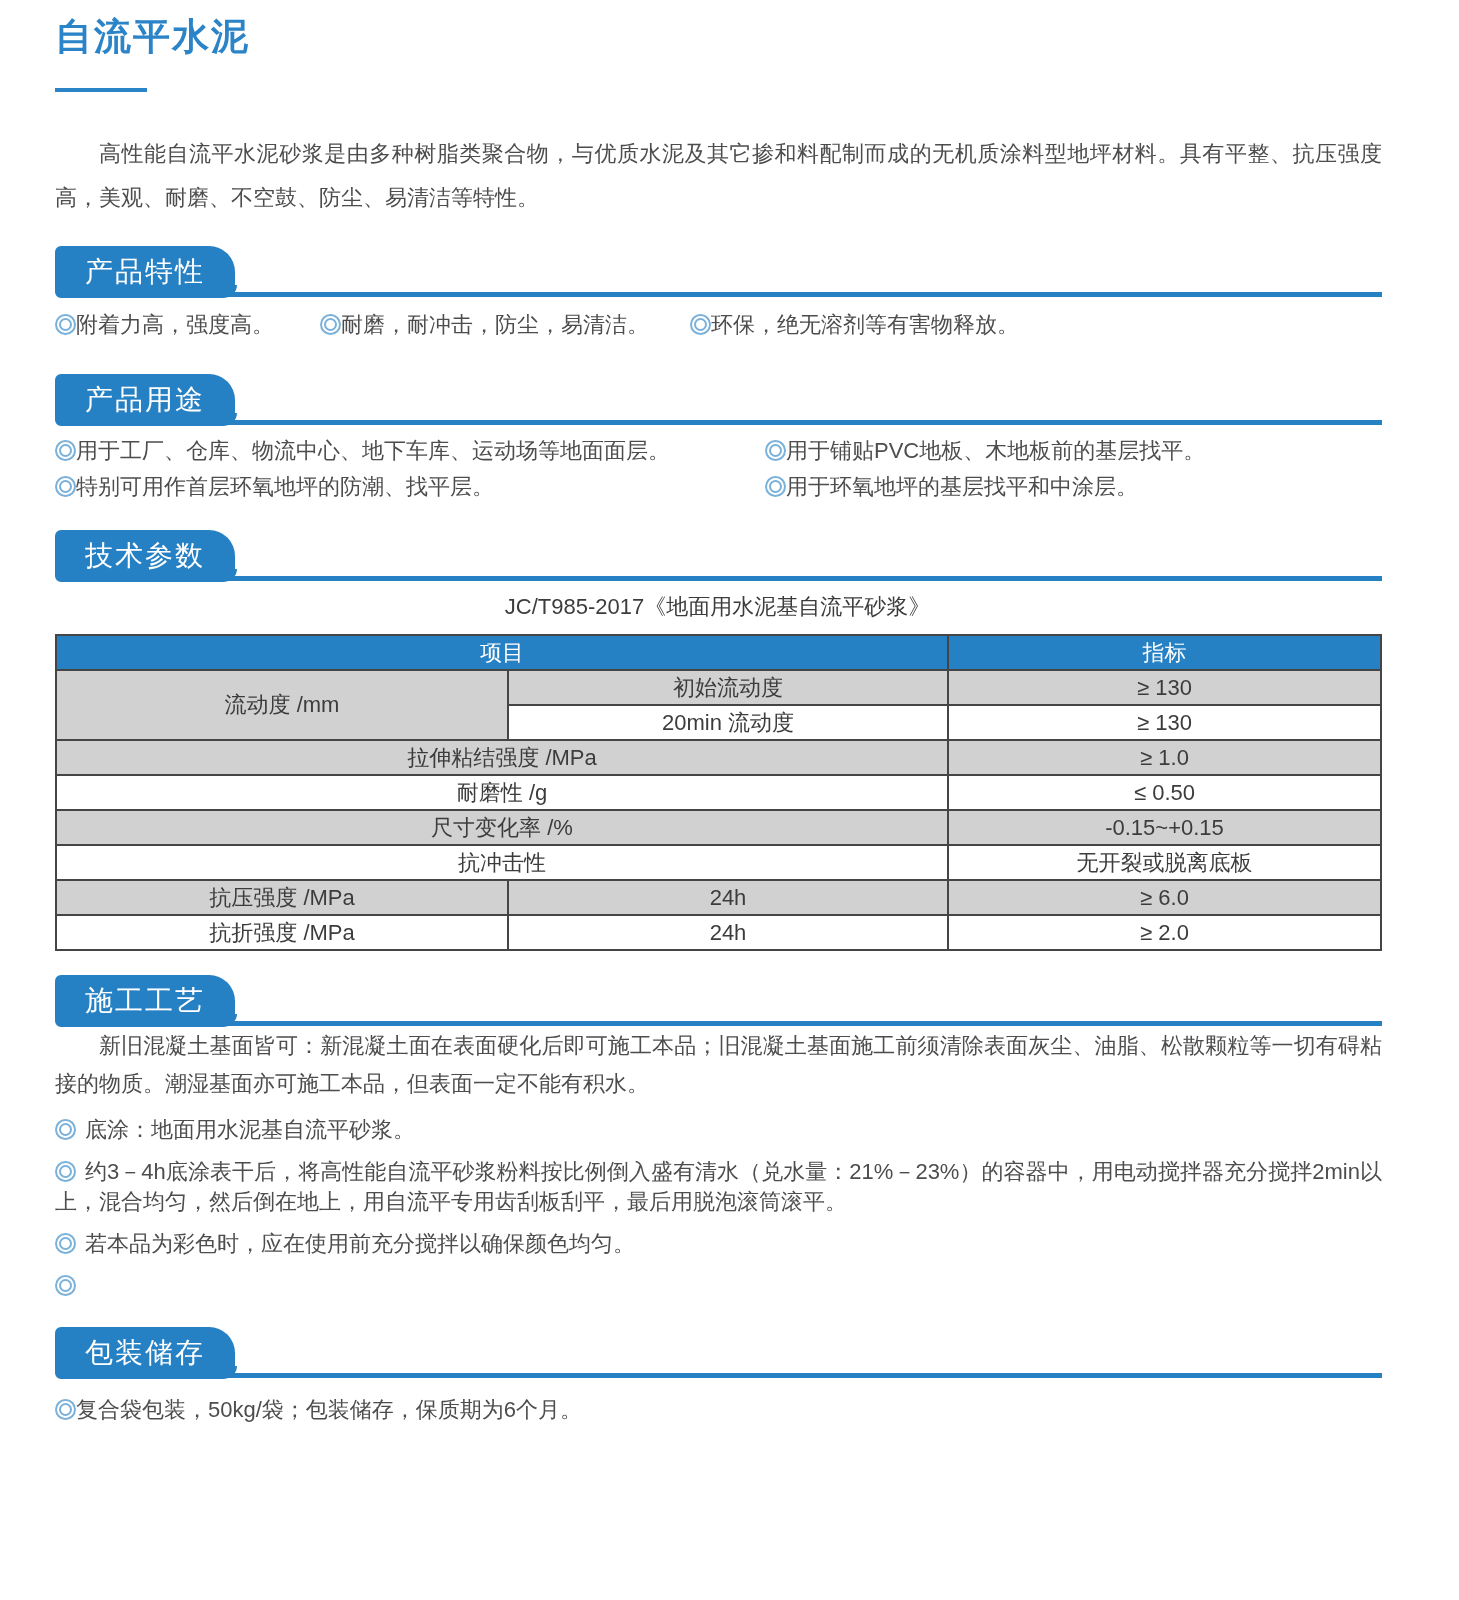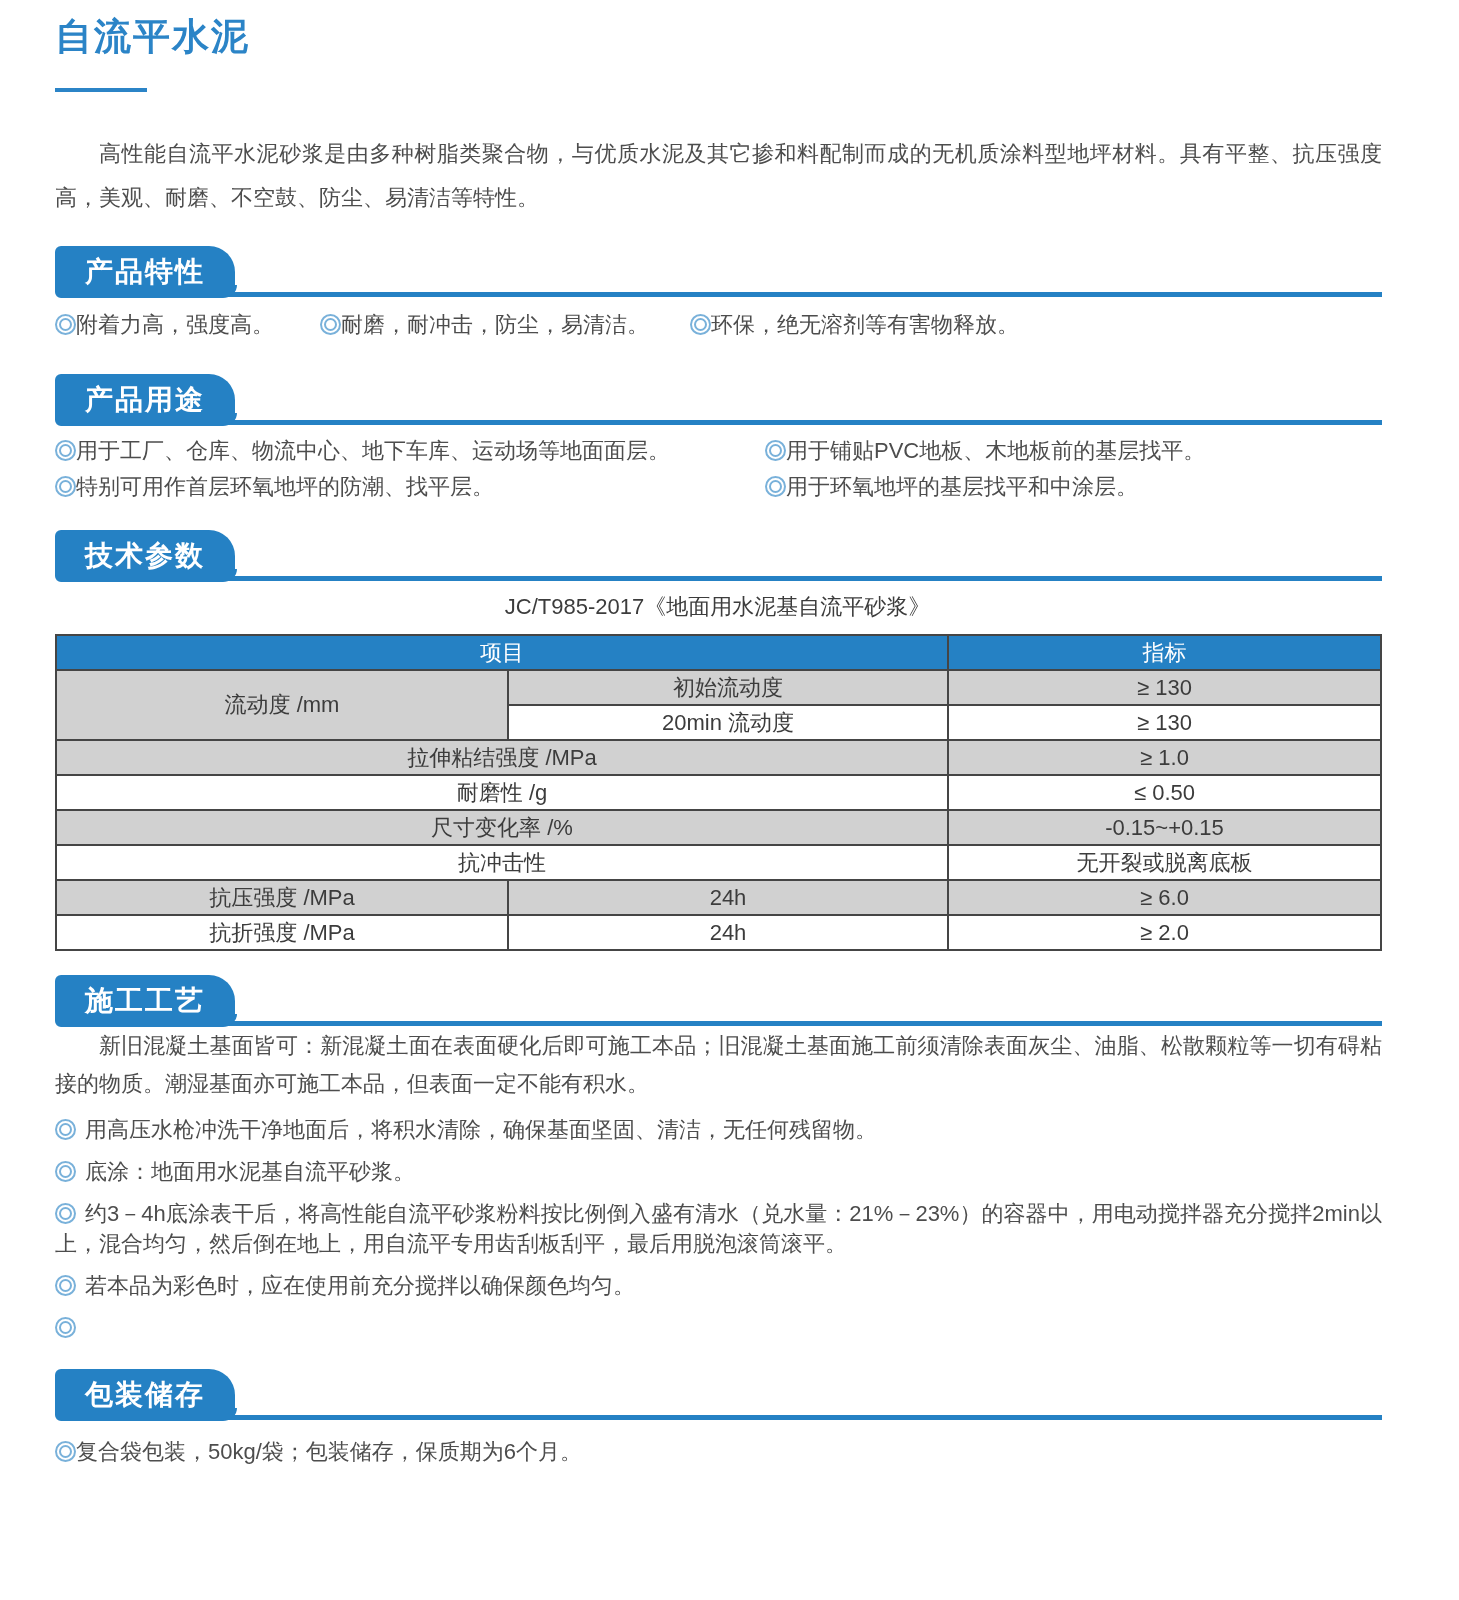--- a/index.html
+++ b/index.html
@@ -25,21 +25,21 @@
   .title-underline{width:92px;height:4px;background:#2b84c7;margin-top:28px;}
 
   
   .intro{margin-top:40px;font-size:22px;line-height:44px;text-indent:2em;text-align:justify;}
 
   
   .banner{position:relative;height:52px;}
   .banner .tab{
     position:absolute;left:0;top:0;width:180px;height:52px;
     background:var(--blue);border-radius:6px 26px 12px 6px;
-    color:#fff;font-size:28px;font-weight:700;letter-spacing:2px;
+    color:#fff;font-size:28px;font-weight:400;letter-spacing:2px;
     display:flex;align-items:center;justify-content:center;
   }
   .banner .rule{position:absolute;left:172px;right:0;bottom:1px;height:5px;background:var(--blue);}
   .banner .rule::before{content:'';position:absolute;left:-4px;bottom:0;width:14px;height:12px;background:var(--blue);border-bottom-right-radius:12px;}
 
   
   .bullet{display:flex;font-size:22px;line-height:30px;color:var(--text);}
   .dot{
     flex:none;width:21px;height:21px;border:2px solid var(--light-blue);
     border-radius:50%;position:relative;margin-top:4px;
@@ -196,21 +196,20 @@
     </tbody>
   </table>
 
   <div class="banner mt-banner-process">
     <div class="tab">施工工艺</div>
     <div class="rule"></div>
   </div>
   <div class="process-text">
     <p class="process-para">新旧混凝土基面皆可：新混凝土面在表面硬化后即可施工本品；旧混凝土基面施工前须清除表面灰尘、油脂、松散颗粒等一切有碍粘接的物质。潮湿基面亦可施工本品，但表面一定不能有积水。</p>
     <div class="process-list">
-      <div class="bullet"><span class="dot"></span><span>用高压水枪冲洗干净地面后，将积水清除，确保基面坚固、清洁，无任何残留物。</span></div>
       <div class="bullet"><span class="dot"></span><span>底涂：地面用水泥基自流平砂浆。</span></div>
       <div class="bullet"><span class="dot"></span><span>约3－4h底涂表干后，将高性能自流平砂浆粉料按比例倒入盛有清水（兑水量：21%－23%）的容器中，用电动搅拌器充分搅拌2min以上，混合均匀，然后倒在地上，用自流平专用齿刮板刮平，最后用脱泡滚筒滚平。</span></div>
       <div class="bullet"><span class="dot"></span><span>若本品为彩色时，应在使用前充分搅拌以确保颜色均匀。</span></div>
       <div class="bullet"><span class="dot"></span></div>
     </div>
   </div>
 
   <div class="banner mt-banner-pack">
     <div class="tab">包装储存</div>
     <div class="rule"></div>

